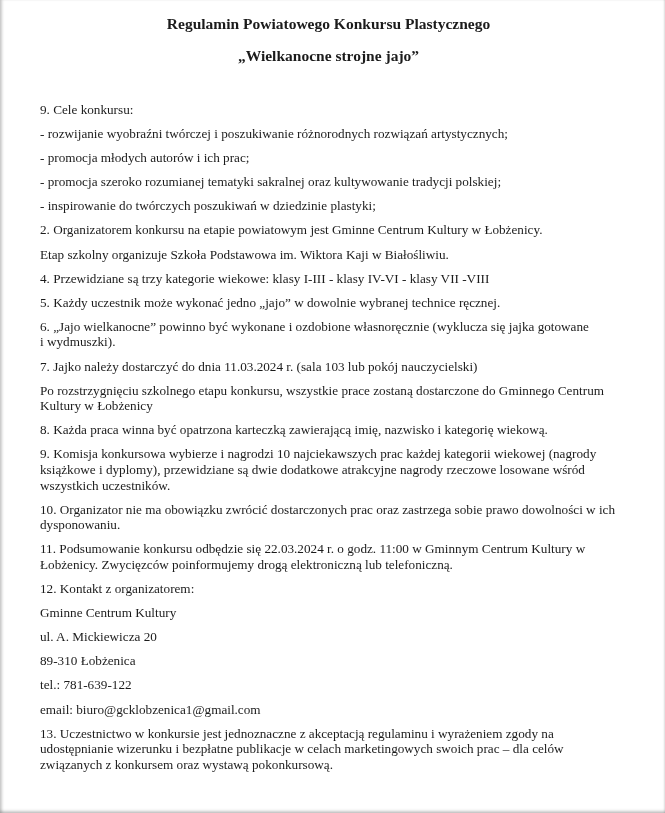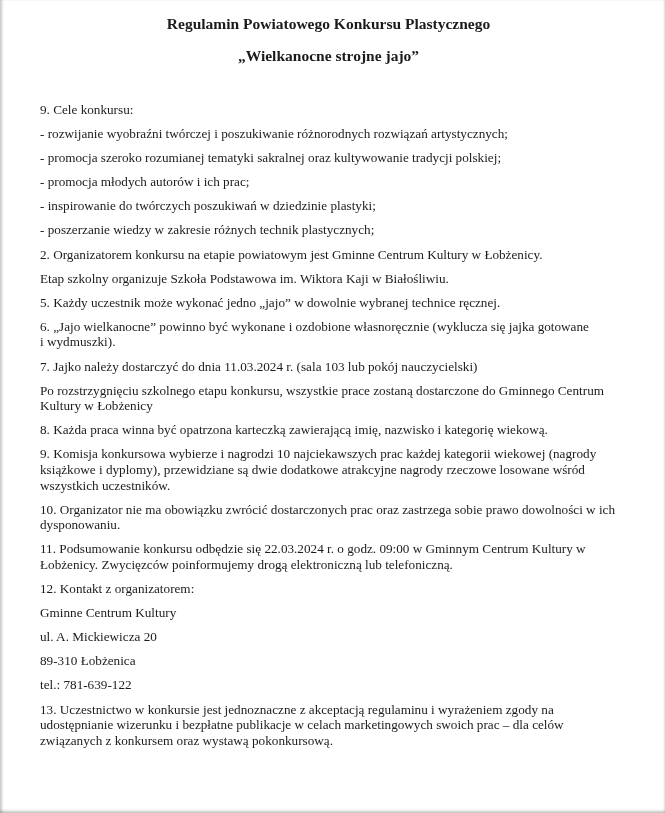--- a/index.html
+++ b/index.html
@@ -37,38 +37,39 @@
 <body>
 
 <div class="page">
 
   <h1 class="title">Regulamin Powiatowego Konkursu Plastycznego</h1>
   <h2 class="title subtitle">„Wielkanocne strojne jajo”</h2>
 
   <p>9. Cele konkursu:</p>
 
   <p>- rozwijanie wyobraźni twórczej i poszukiwanie różnorodnych rozwiązań artystycznych;</p>
+  <p>- promocja młodych autorów i ich prac;</p>
   <p>- promocja szeroko rozumianej tematyki sakralnej oraz kultywowanie tradycji polskiej;</p>
-  <p>- promocja młodych autorów i ich prac;</p>
   <p>- inspirowanie do twórczych poszukiwań w dziedzinie plastyki;</p>
-  <p>- poszerzanie wiedzy w zakresie różnych technik plastycznych;</p>
 
   <p>2. Organizatorem konkursu na etapie powiatowym jest Gminne Centrum Kultury w Łobżenicy.</p>
   <p>Etap szkolny organizuje Szkoła Podstawowa im. Wiktora Kaji w Białośliwiu.</p>
+  <p>4. Przewidziane są trzy kategorie wiekowe: klasy I-III - klasy IV-VI - klasy VII -VIII</p>
   <p>5. Każdy uczestnik może wykonać jedno „jajo” w dowolnie wybranej technice ręcznej.</p>
   <p>6. „Jajo wielkanocne” powinno być wykonane i ozdobione własnoręcznie (wyklucza się jajka gotowane
 i wydmuszki).</p>
   <p>7. Jajko należy dostarczyć do dnia 11.03.2024 r. (sala 103 lub pokój nauczycielski)</p>
   <p>Po rozstrzygnięciu szkolnego etapu konkursu, wszystkie prace zostaną dostarczone do Gminnego Centrum Kultury w Łobżenicy</p>
   <p>8. Każda praca winna być opatrzona karteczką zawierającą imię, nazwisko i kategorię wiekową.</p>
   <p>9. Komisja konkursowa wybierze i nagrodzi 10 najciekawszych prac każdej kategorii wiekowej (nagrody książkowe i dyplomy), przewidziane są dwie dodatkowe atrakcyjne nagrody rzeczowe losowane wśród wszystkich uczestników.</p>
   <p>10. Organizator nie ma obowiązku zwrócić dostarczonych prac oraz zastrzega sobie prawo dowolności w ich dysponowaniu.</p>
-  <p>11. Podsumowanie konkursu odbędzie się 22.03.2024 r. o godz. 09:00 w Gminnym Centrum Kultury w Łobżenicy. Zwycięzców poinformujemy drogą elektroniczną lub telefoniczną.</p>
+  <p>11. Podsumowanie konkursu odbędzie się 22.03.2024 r. o godz. 11:00 w Gminnym Centrum Kultury w Łobżenicy. Zwycięzców poinformujemy drogą elektroniczną lub telefoniczną.</p>
 
   <p>12. Kontakt z organizatorem:</p>
   <p>Gminne Centrum Kultury</p>
   <p>ul. A. Mickiewicza 20</p>
   <p>89-310 Łobżenica</p>
   <p>tel.: 781-639-122</p>
+  <p>email: biuro@gcklobzenica1@gmail.com</p>
 
   <p>13. Uczestnictwo w konkursie jest jednoznaczne z akceptacją regulaminu i wyrażeniem zgody na udostępnianie wizerunku i bezpłatne publikacje w celach marketingowych swoich prac – dla celów związanych z konkursem oraz wystawą pokonkursową.</p>
 
 </div>
 
 </body></html>

